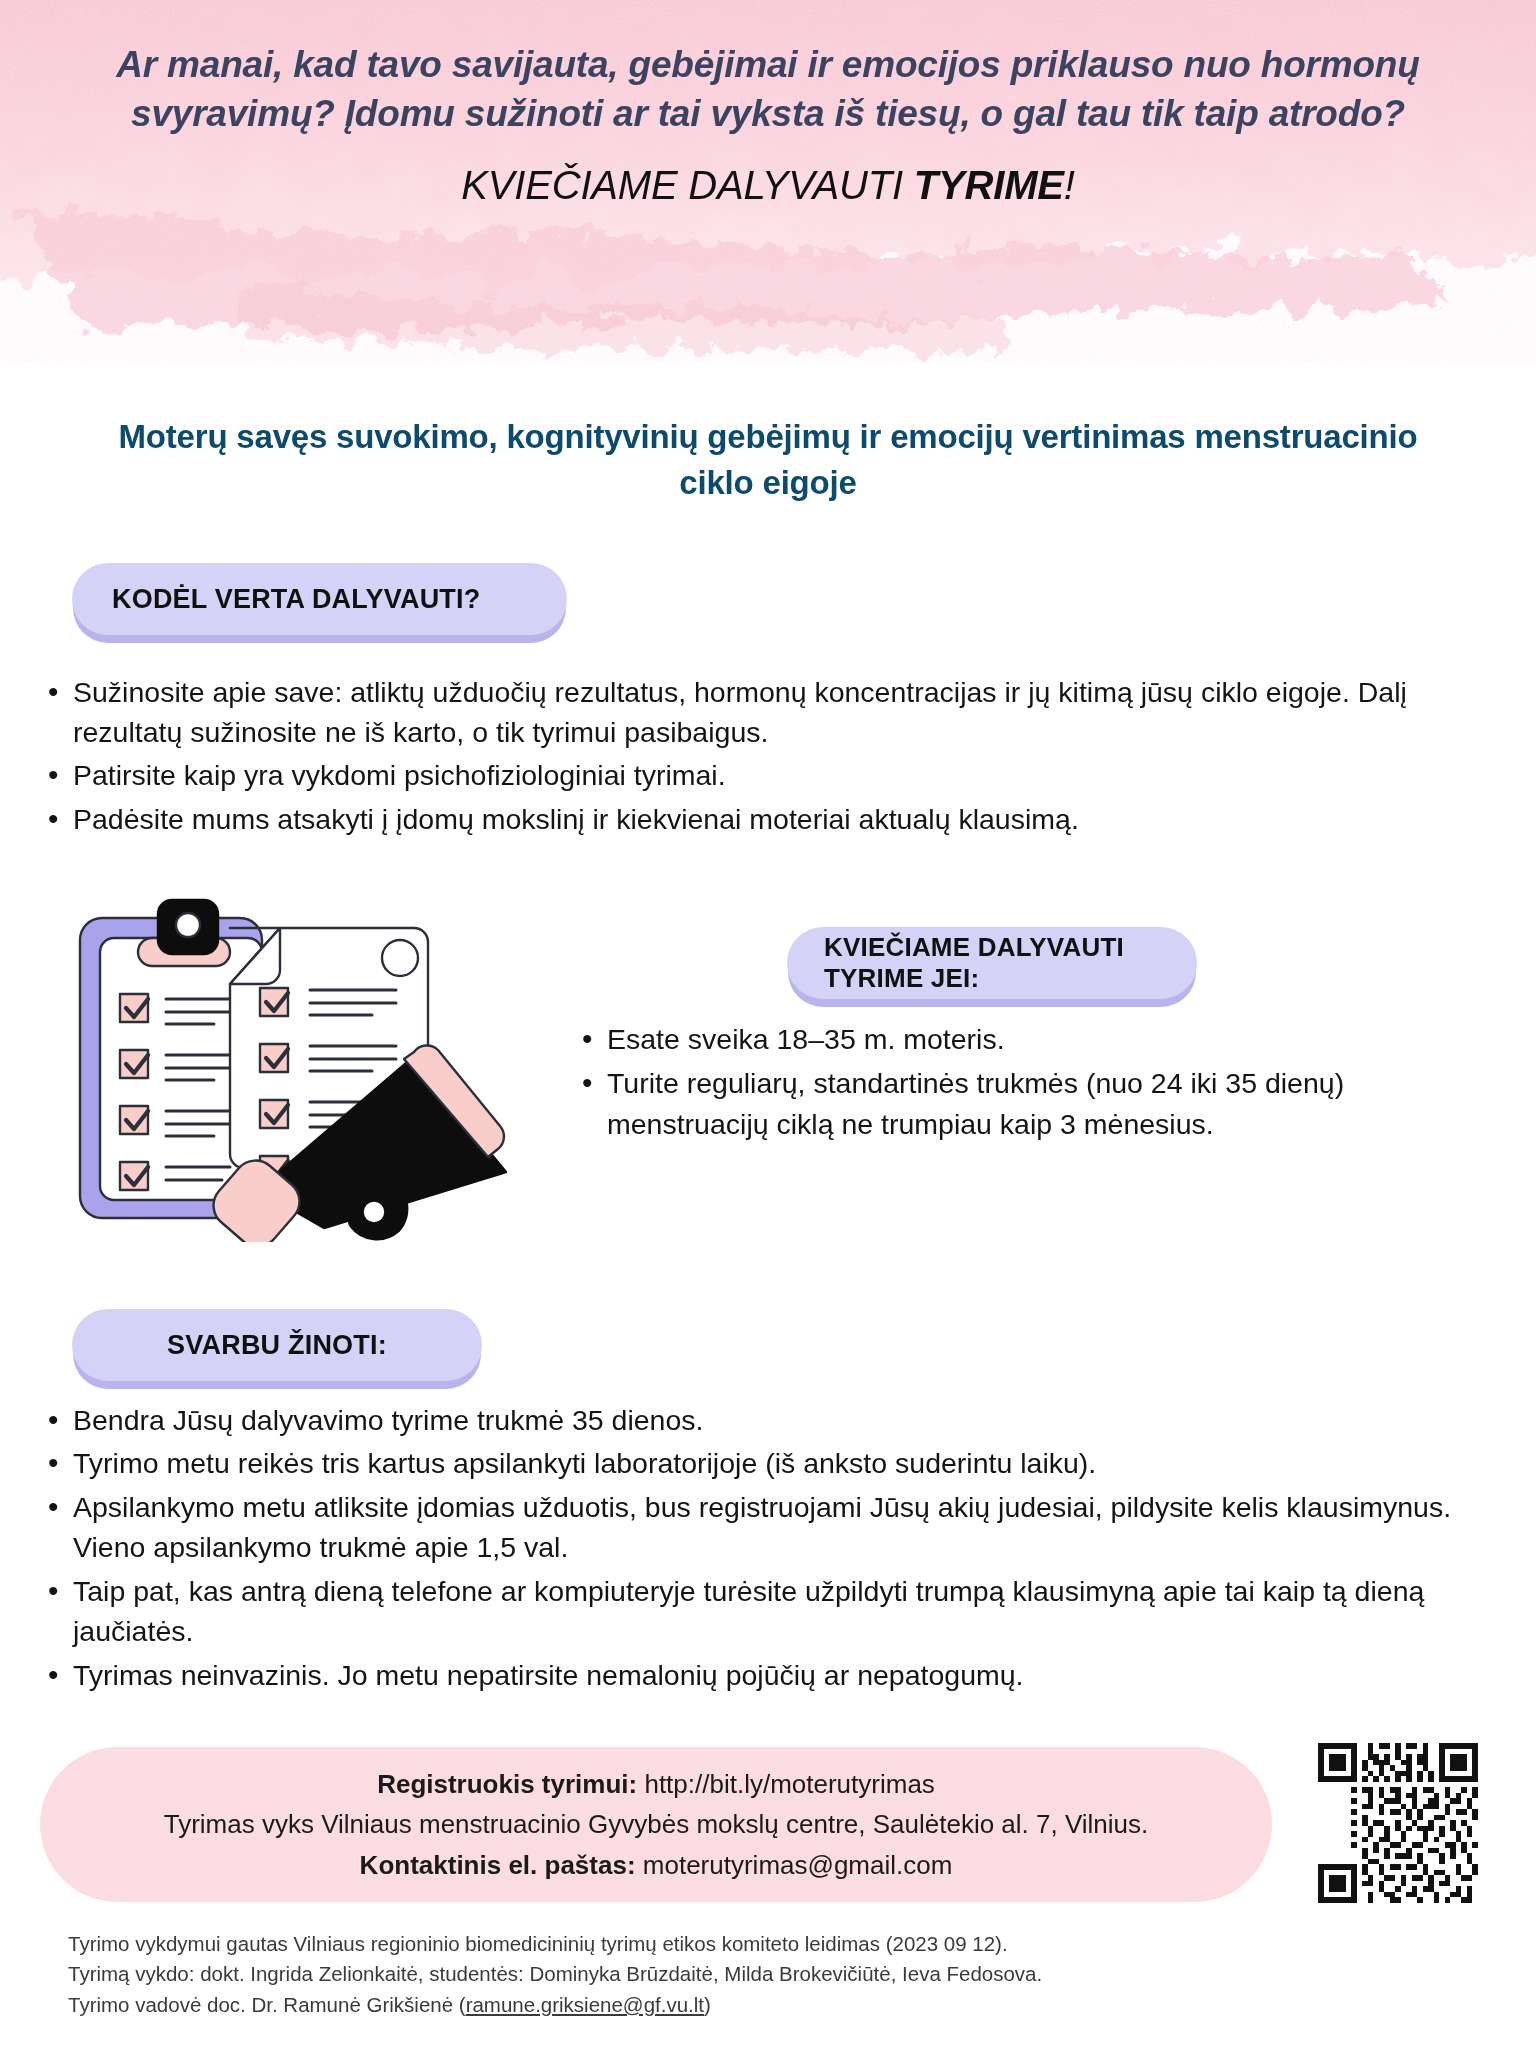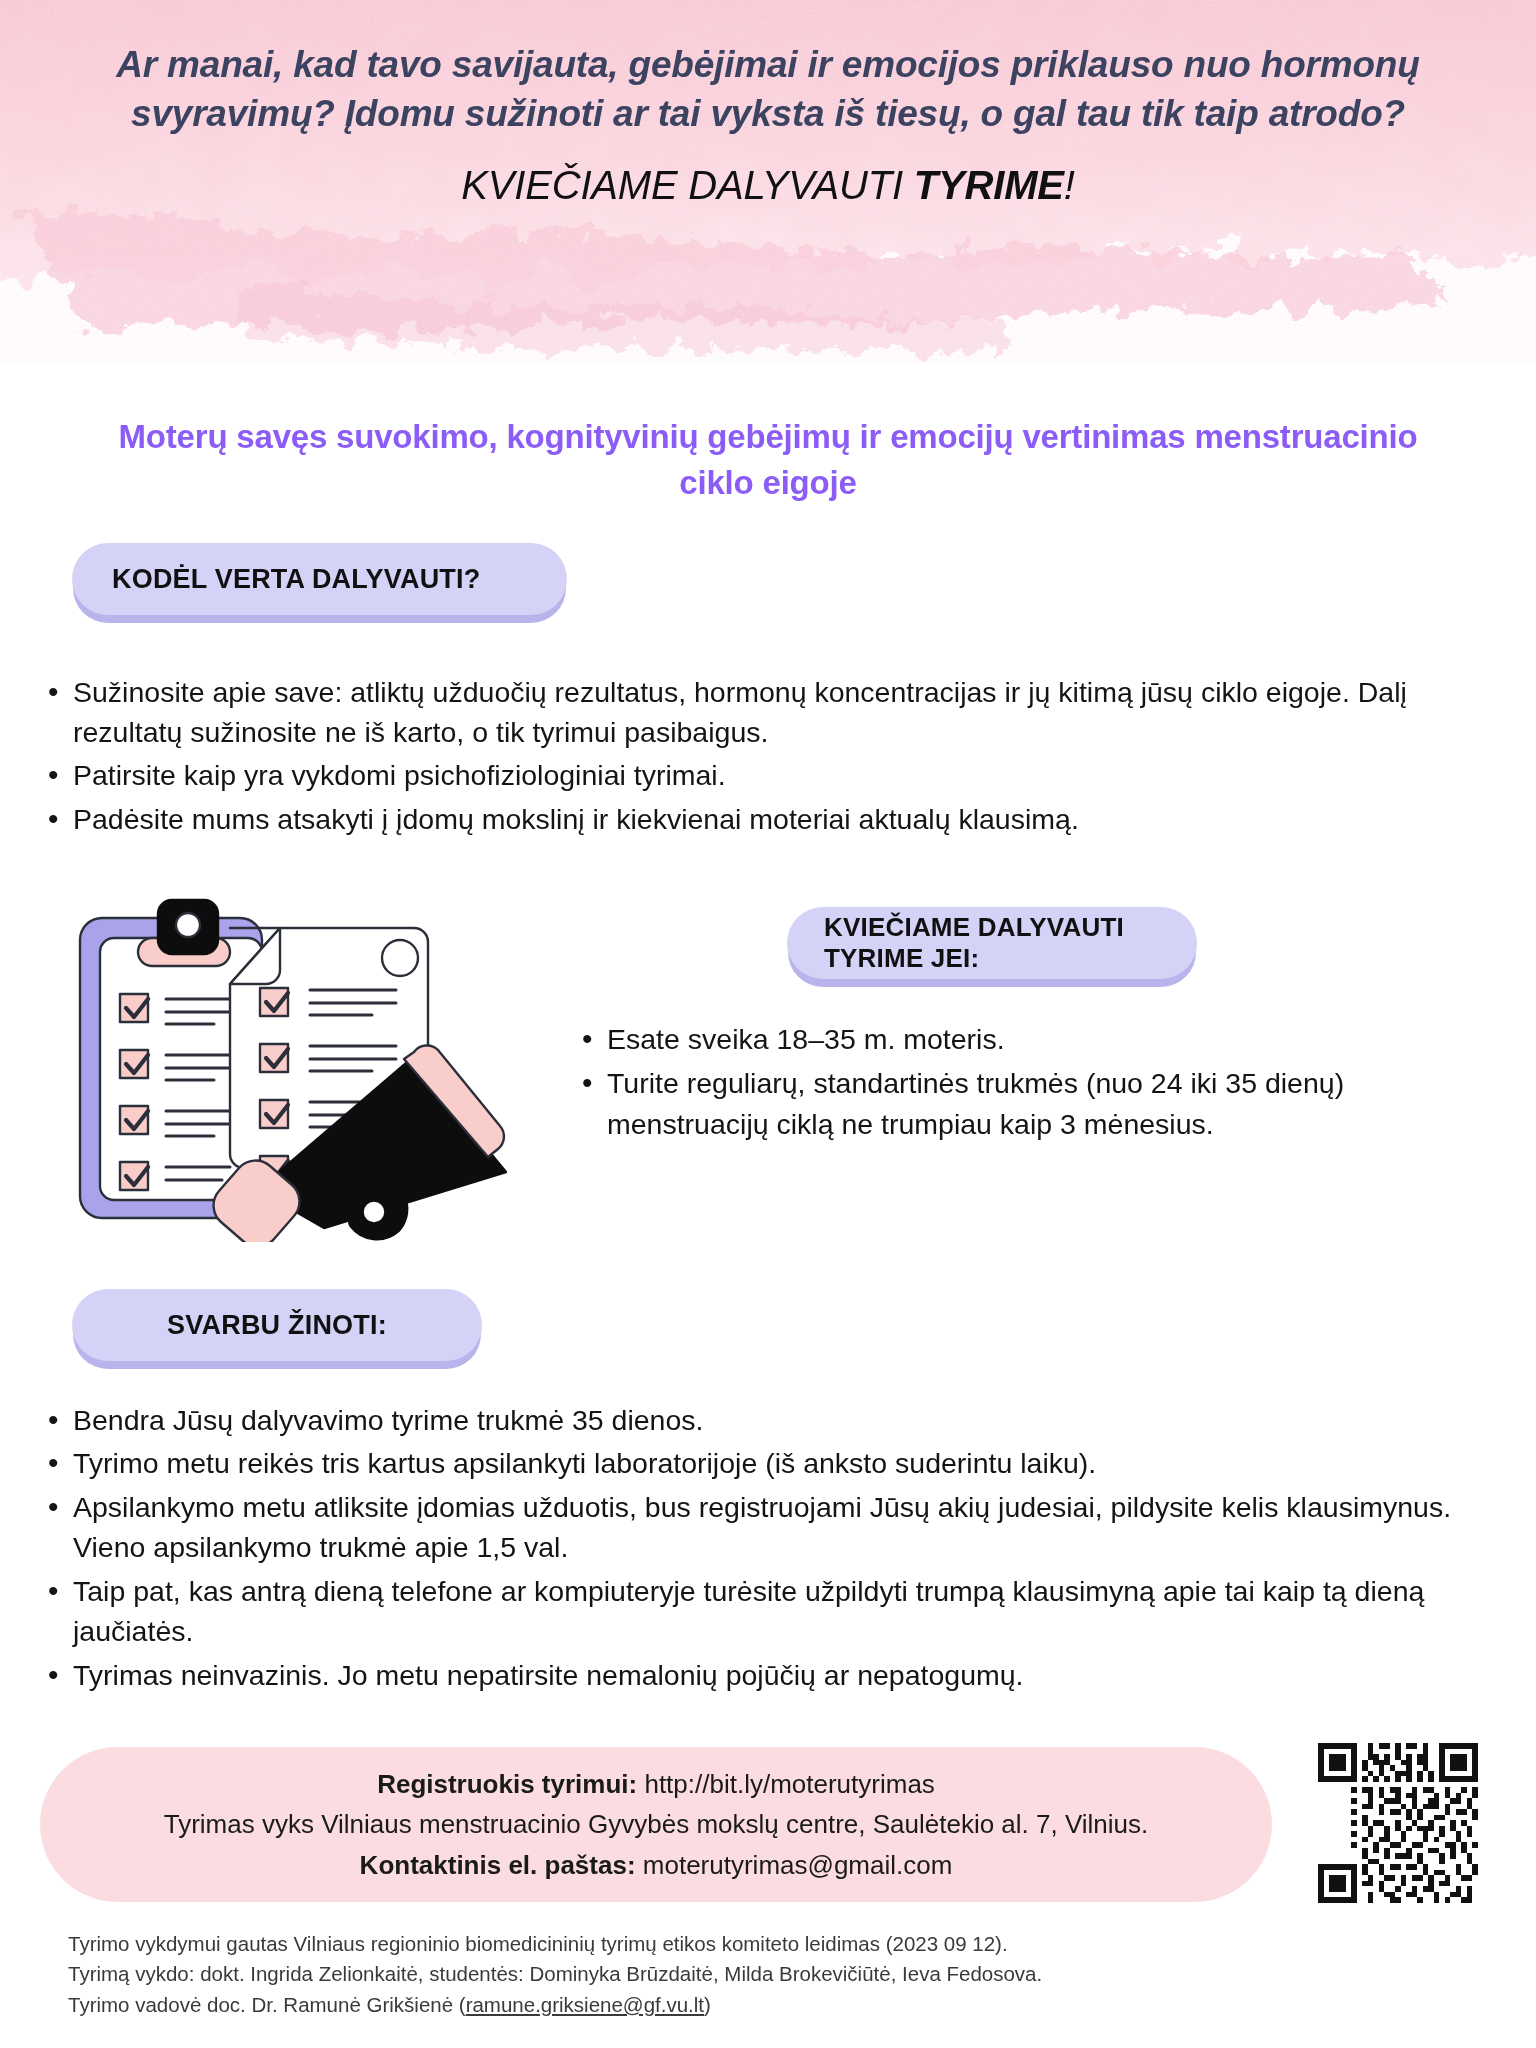--- a/index.html
+++ b/index.html
@@ -65,36 +65,37 @@
   
   .study-title {
     position: absolute;
     left: 118px;
     top: 414px;
     width: 1300px;
     text-align: center;
     font-size: 33px;
     line-height: 1.38;
     font-weight: bold;
-    color: #8b5cf6;
+    color: #0c4a6e;
     letter-spacing: -0.2px;
   }
 
   
   .pill {
     position: absolute;
     display: flex;
     align-items: center;
     background: #d5d2f7;
     border-radius: 60px;
     box-shadow: 0 9px 0 -1px #b9b5ec;
     color: #111111;
     font-weight: bold;
     letter-spacing: 0.2px;
     box-sizing: border-box;
+    margin-top: 20px;
   }
   .pill-1 {
     left: 72px;  top: 543px;
     width: 495px; height: 72px;
     padding-left: 40px;
     font-size: 27px;
   }
   .pill-2 {
     left: 787px; top: 907px;
     width: 410px; height: 72px;

